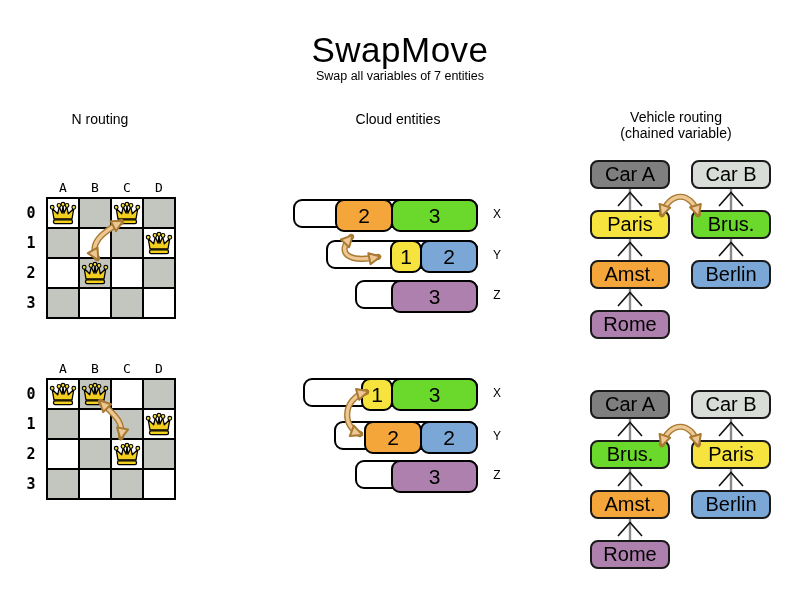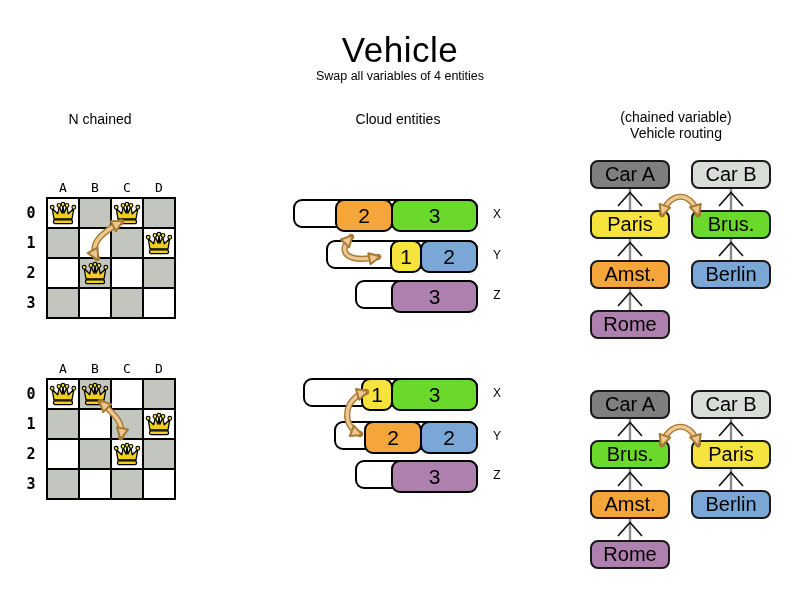--- a/index.html
+++ b/index.html
@@ -22,28 +22,28 @@
                display:flex;align-items:center;justify-content:center;font-size:20px;}
   .overlay{position:absolute;left:0;top:0;width:800px;height:600px;pointer-events:none;}
   .ad{fill:none;stroke:#a87a32;stroke-width:6.2;stroke-linecap:round;}
   .al{fill:none;stroke:#edc794;stroke-width:3.4;stroke-linecap:round;}
 </style>
 </head>
 <body>
 
 <div class="canvas">
 
-  <div class="abs title">Vehicle</div>
-  <div class="abs subtitle">Swap all variables of 4 entities</div>
-
-  <div class="abs section-label" style="left:30px;top:111px;width:140px;">N chained</div>
+  <div class="abs title">SwapMove</div>
+  <div class="abs subtitle">Swap all variables of 7 entities</div>
+
+  <div class="abs section-label" style="left:30px;top:111px;width:140px;">N routing</div>
   <div class="abs section-label" style="left:328px;top:111px;width:140px;">Cloud entities</div>
   <div class="abs section-label" style="left:586px;top:109px;width:180px;">
+    <div>Vehicle routing</div>
     <div>(chained variable)</div>
-    <div>Vehicle routing</div>
   </div>
 
   <div id="nqueens-layer">
       <div class="abs ">
         <div class="abs col-label mono" style="left: 47px; top: 180px; width: 32px;">A</div>
         <div class="abs col-label mono" style="left: 79px; top: 180px; width: 32px;">B</div>
         <div class="abs col-label mono" style="left: 111px; top: 180px; width: 32px;">C</div>
         <div class="abs col-label mono" style="left: 143px; top: 180px; width: 32px;">D</div>
         <div class="abs row-label mono" style="left: 22px; top: 198px; width: 18px; height: 30px;">0</div>
         <div class="abs row-label mono" style="left: 22px; top: 228px; width: 18px; height: 30px;">1</div>

